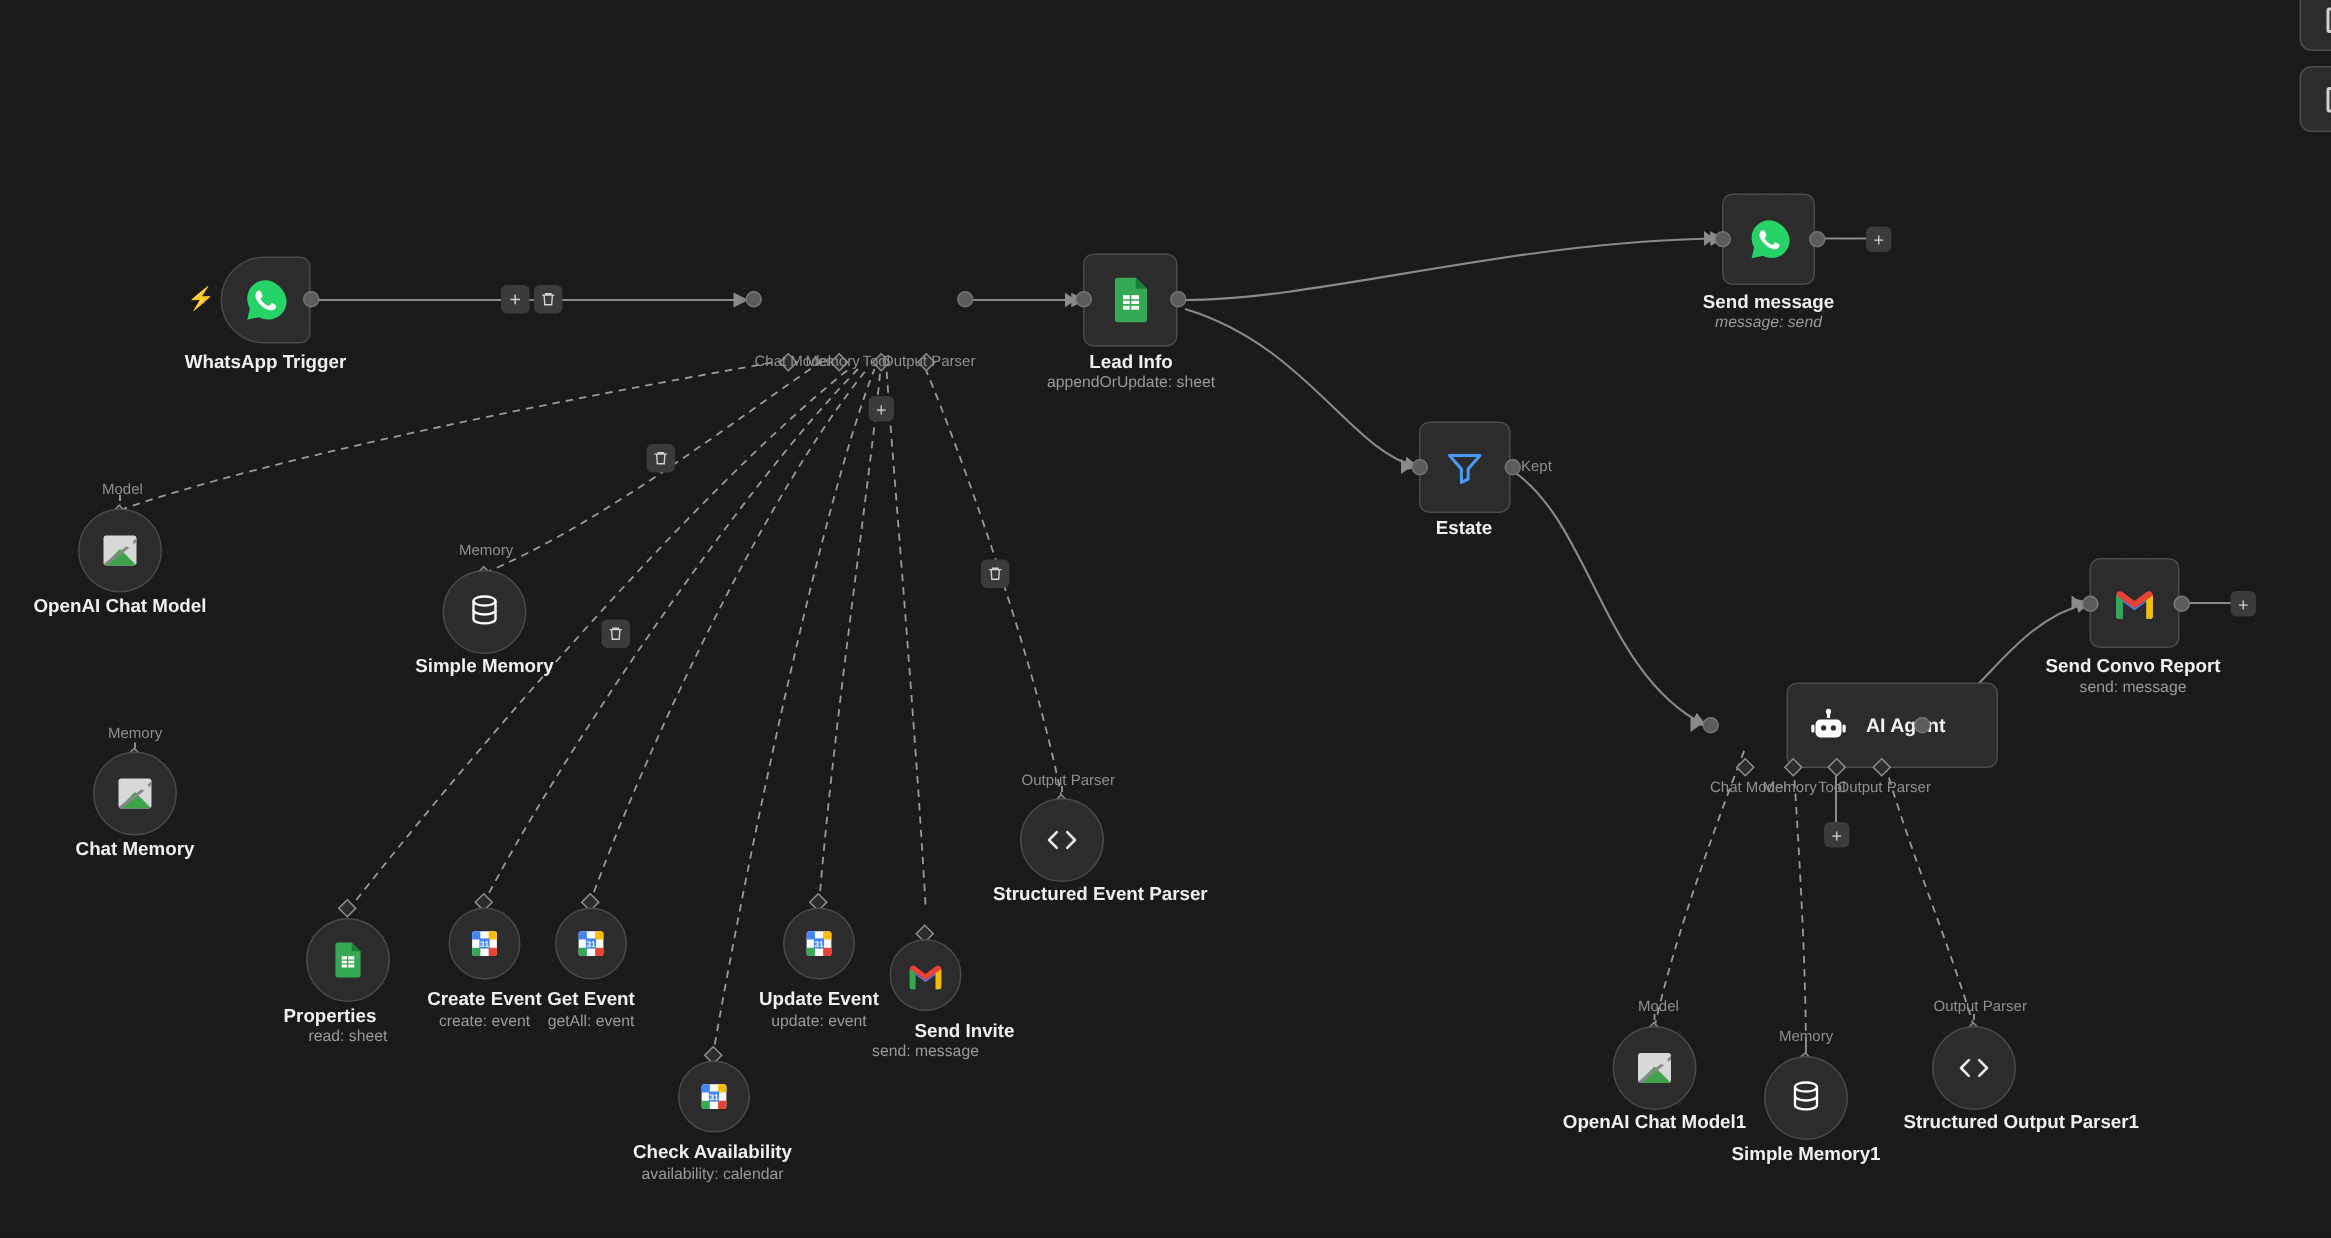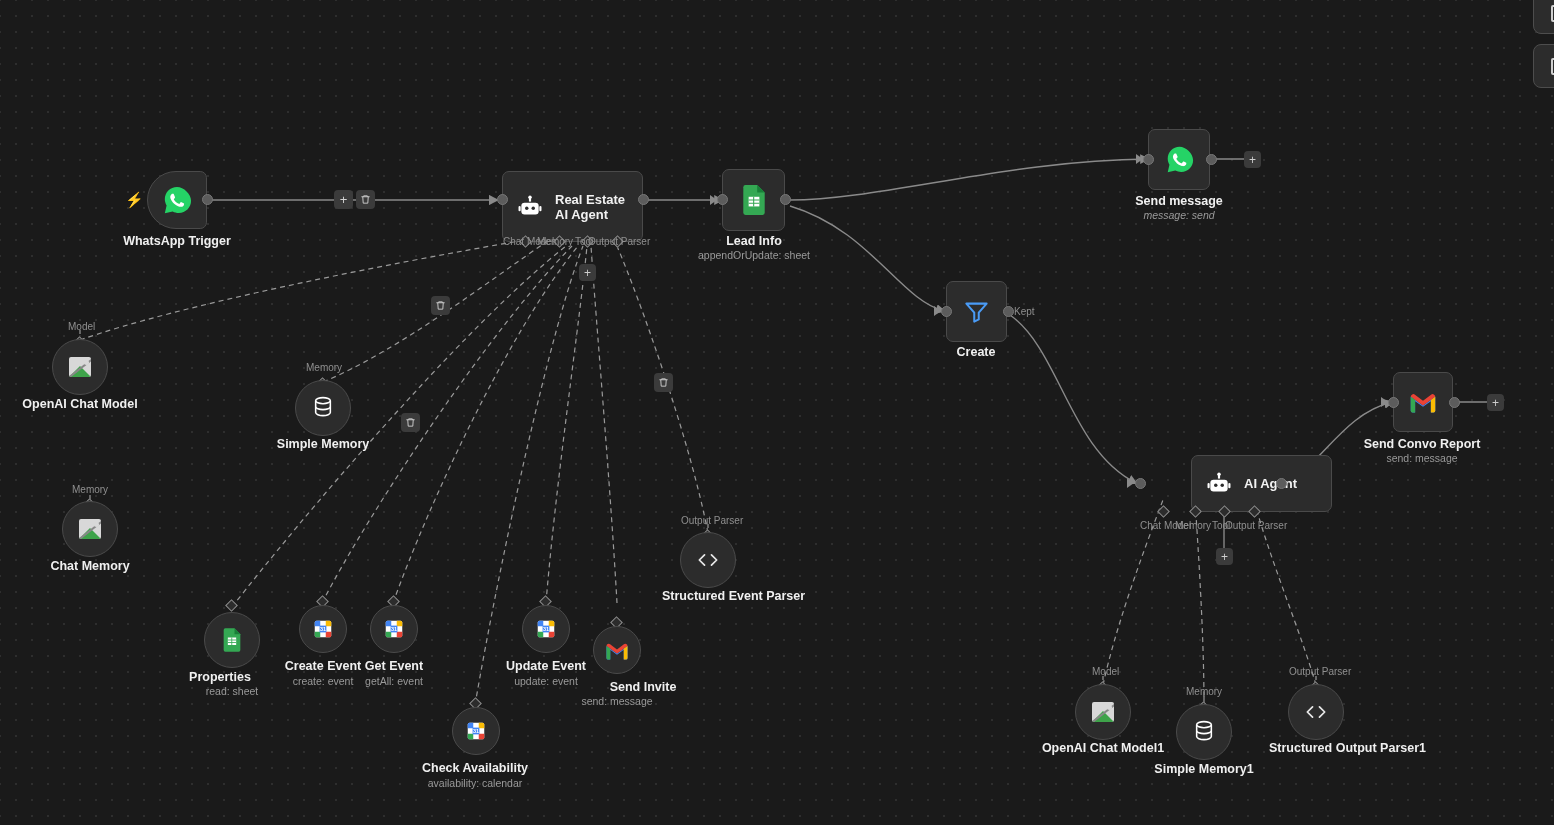--- a/index.html
+++ b/index.html
@@ -276,122 +276,108 @@
   <div class="port" style="left:202px; top:194px;"></div>
   <div class="node-title" style="left:177px; top:235px;">WhatsApp Trigger</div>
 
   <div class="edge-btn" style="left:334px; top:190px;">+</div>
   <div class="edge-btn" style="left:356px; top:190px;">
     <svg width="11" height="11" viewBox="0 0 24 24" fill="none" stroke="#d2d2d2" stroke-width="2">
       <path d="M3 6h18M8 6V4h8v2M6 6l1 14h10l1-14"></path>
     </svg>
   </div>
 
-  <div class="node agent" style="left:502px; top:171px; width:141px; height:71px;">
+  <div class="port arrow" style="left:489px; top:195px;"></div>
+  <div class="port" style="left:497px; top:194px;"></div>
+  <div class="port" style="left:638px; top:194px;"></div>
+
+  <div class="diamond" style="left:521px; top:237px;"></div>
+  <div class="diamond" style="left:555px; top:237px;"></div>
+  <div class="diamond" style="left:583px; top:237px;"></div>
+  <div class="diamond" style="left:613px; top:237px;"></div>
+
+  <div class="endpoint-label" style="left:503px; top:236px;">Chat Model</div>
+  <div class="endpoint-label" style="left:537px; top:236px;">Memory</div>
+  <div class="endpoint-label" style="left:575px; top:236px;">Tool</div>
+  <div class="endpoint-label" style="left:588px; top:236px;">Output Parser</div>
+
+  <div class="plus-btn" style="left:579px; top:264px;">+</div>
+
+  <div class="edge-btn" style="left:431px; top:296px;">
+    <svg width="11" height="11" viewBox="0 0 24 24" fill="none" stroke="#d2d2d2" stroke-width="2">
+        <path d="M3 6h18M8 6V4h8v2M6 6l1 14h10l1-14"></path>
+      </svg>
+  </div>
+  <div class="edge-btn" style="left:401px; top:413px;">
+    <svg width="11" height="11" viewBox="0 0 24 24" fill="none" stroke="#d2d2d2" stroke-width="2">
+        <path d="M3 6h18M8 6V4h8v2M6 6l1 14h10l1-14"></path>
+      </svg>
+  </div>
+  <div class="edge-btn" style="left:654px; top:373px;">
+    <svg width="11" height="11" viewBox="0 0 24 24" fill="none" stroke="#d2d2d2" stroke-width="2">
+        <path d="M3 6h18M8 6V4h8v2M6 6l1 14h10l1-14"></path>
+      </svg>
+  </div>
+
+  <div class="node" style="left:722px; top:169px; width:63px; height:62px;">
+    <span class="icon-wrap">
+      <svg width="26" height="30" viewBox="0 0 24 28">
+        <path d="M4 0h11l7 7v19a2 2 0 0 1-2 2H4a2 2 0 0 1-2-2V2a2 2 0 0 1 2-2z" fill="#34A853"></path>
+        <path d="M15 0l7 7h-7V0z" fill="#188038"></path>
+        <rect x="7" y="11" width="10" height="9" fill="#fff"></rect>
+        <path d="M7 14h10M7 17h10M11.7 11v9" stroke="#34A853" stroke-width="1"></path>
+      </svg>
+    </span>
+  </div>
+  <div class="port arrow" style="left:710px; top:195px;"></div>
+  <div class="port" style="left:717px; top:194px;"></div>
+  <div class="port" style="left:780px; top:194px;"></div>
+  <div class="node-title" style="left:754px; top:235px;">Lead Info</div>
+  <div class="node-sub" style="left:754px; top:249px;text-align:right;">appendOrUpdate: sheet</div>
+
+  <div class="node" style="left:1148px; top:129px; width:62px; height:61px;">
+    <span class="icon-wrap">
+      <svg width="29" height="29" viewBox="0 0 32 32">
+        <path d="M16 2C8.8 2 3 7.8 3 15c0 2.5.7 4.8 1.9 6.8L3 30l8.4-1.8c1.9 1 4.1 1.6 6.4 1.6h.2C25.2 29.8 31 24 31 16.8 31 9.6 23.2 2 16 2z" fill="#25D366"></path>
+        <path d="M23.4 19.6c-.4-.2-2.3-1.1-2.6-1.3-.4-.1-.6-.2-.9.2-.3.4-1 1.3-1.2 1.5-.2.3-.4.3-.8.1-.4-.2-1.6-.6-3.1-1.9-1.1-1-1.9-2.3-2.1-2.7-.2-.4 0-.6.2-.8l.6-.7c.2-.2.2-.4.4-.6.1-.3 0-.5-.1-.7l-1.2-2.8c-.3-.7-.6-.6-.8-.6h-.7c-.2 0-.6.1-1 .5-.3.4-1.3 1.3-1.3 3.1s1.3 3.6 1.5 3.9c.2.3 2.6 4 6.3 5.6 2.2.9 3 1 4.1.9.7-.1 2.3-.9 2.6-1.8.3-.9.3-1.7.2-1.8-.1-.2-.3-.3-.7-.4z" fill="#fff"></path>
+      </svg>
+    </span>
+  </div>
+  <div class="port arrow" style="left:1136px; top:154px;"></div>
+  <div class="port" style="left:1143px; top:154px;"></div>
+  <div class="port" style="left:1206px; top:154px;"></div>
+  <div class="plus-btn" style="left:1244px; top:151px;">+</div>
+  <div class="node-title" style="left:1179px; top:195px;">Send message</div>
+  <div class="node-sub" style="left:1179px; top:209px;font-style:italic;">message: send</div>
+
+  <div class="node" style="left:946px; top:281px; width:61px; height:61px;">
+    <span class="icon-wrap">
+      <svg width="27" height="27" viewBox="0 0 24 24" fill="none" stroke="#4a9bf5" stroke-width="1.8" stroke-linejoin="round">
+        <path d="M3 5h18l-7 8v6l-4 2v-8z"></path>
+      </svg>
+    </span>
+  </div>
+  <div class="port arrow" style="left:934px; top:306px;"></div>
+  <div class="port" style="left:941px; top:306px;"></div>
+  <div class="port" style="left:1003px; top:306px;"></div>
+  <div class="endpoint-label" style="left:1014px; top:306px;">Kept</div>
+  <div class="node-title" style="left:976px; top:346px;">Estate</div>
+
+  <div class="node agent" style="left:1191px; top:455px; width:141px; height:57px;">
     <span class="icon-wrap">
       <svg width="26" height="26" viewBox="0 0 24 24" fill="#fff">
         <rect x="4" y="8" width="16" height="11" rx="3"></rect>
         <rect x="11" y="3" width="2" height="4"></rect>
         <circle cx="12" cy="3" r="1.6"></circle>
         <rect x="1.4" y="11" width="2" height="5" rx="1"></rect>
         <rect x="20.6" y="11" width="2" height="5" rx="1"></rect>
         <circle cx="9" cy="13.2" r="1.6" fill="#2c2c2c"></circle>
         <circle cx="15" cy="13.2" r="1.6" fill="#2c2c2c"></circle>
       </svg>
     </span>
-    <span class="agent-label">Real Estate AI Agent</span>
-  </div>
-  <div class="port arrow" style="left:489px; top:195px;"></div>
-  <div class="port" style="left:497px; top:194px;"></div>
-  <div class="port" style="left:638px; top:194px;"></div>
-
-  <div class="diamond" style="left:521px; top:237px;"></div>
-  <div class="diamond" style="left:555px; top:237px;"></div>
-  <div class="diamond" style="left:583px; top:237px;"></div>
-  <div class="diamond" style="left:613px; top:237px;"></div>
-
-  <div class="endpoint-label" style="left:503px; top:236px;">Chat Model</div>
-  <div class="endpoint-label" style="left:537px; top:236px;">Memory</div>
-  <div class="endpoint-label" style="left:575px; top:236px;">Tool</div>
-  <div class="endpoint-label" style="left:588px; top:236px;">Output Parser</div>
-
-  <div class="plus-btn" style="left:579px; top:264px;">+</div>
-
-  <div class="edge-btn" style="left:431px; top:296px;">
-    <svg width="11" height="11" viewBox="0 0 24 24" fill="none" stroke="#d2d2d2" stroke-width="2">
-        <path d="M3 6h18M8 6V4h8v2M6 6l1 14h10l1-14"></path>
-      </svg>
-  </div>
-  <div class="edge-btn" style="left:401px; top:413px;">
-    <svg width="11" height="11" viewBox="0 0 24 24" fill="none" stroke="#d2d2d2" stroke-width="2">
-        <path d="M3 6h18M8 6V4h8v2M6 6l1 14h10l1-14"></path>
-      </svg>
-  </div>
-  <div class="edge-btn" style="left:654px; top:373px;">
-    <svg width="11" height="11" viewBox="0 0 24 24" fill="none" stroke="#d2d2d2" stroke-width="2">
-        <path d="M3 6h18M8 6V4h8v2M6 6l1 14h10l1-14"></path>
-      </svg>
-  </div>
-
-  <div class="node" style="left:722px; top:169px; width:63px; height:62px;">
-    <span class="icon-wrap">
-      <svg width="26" height="30" viewBox="0 0 24 28">
-        <path d="M4 0h11l7 7v19a2 2 0 0 1-2 2H4a2 2 0 0 1-2-2V2a2 2 0 0 1 2-2z" fill="#34A853"></path>
-        <path d="M15 0l7 7h-7V0z" fill="#188038"></path>
-        <rect x="7" y="11" width="10" height="9" fill="#fff"></rect>
-        <path d="M7 14h10M7 17h10M11.7 11v9" stroke="#34A853" stroke-width="1"></path>
-      </svg>
-    </span>
-  </div>
-  <div class="port arrow" style="left:710px; top:195px;"></div>
-  <div class="port" style="left:717px; top:194px;"></div>
-  <div class="port" style="left:780px; top:194px;"></div>
-  <div class="node-title" style="left:754px; top:235px;">Lead Info</div>
-  <div class="node-sub" style="left:754px; top:249px;text-align:right;">appendOrUpdate: sheet</div>
-
-  <div class="node" style="left:1148px; top:129px; width:62px; height:61px;">
-    <span class="icon-wrap">
-      <svg width="29" height="29" viewBox="0 0 32 32">
-        <path d="M16 2C8.8 2 3 7.8 3 15c0 2.5.7 4.8 1.9 6.8L3 30l8.4-1.8c1.9 1 4.1 1.6 6.4 1.6h.2C25.2 29.8 31 24 31 16.8 31 9.6 23.2 2 16 2z" fill="#25D366"></path>
-        <path d="M23.4 19.6c-.4-.2-2.3-1.1-2.6-1.3-.4-.1-.6-.2-.9.2-.3.4-1 1.3-1.2 1.5-.2.3-.4.3-.8.1-.4-.2-1.6-.6-3.1-1.9-1.1-1-1.9-2.3-2.1-2.7-.2-.4 0-.6.2-.8l.6-.7c.2-.2.2-.4.4-.6.1-.3 0-.5-.1-.7l-1.2-2.8c-.3-.7-.6-.6-.8-.6h-.7c-.2 0-.6.1-1 .5-.3.4-1.3 1.3-1.3 3.1s1.3 3.6 1.5 3.9c.2.3 2.6 4 6.3 5.6 2.2.9 3 1 4.1.9.7-.1 2.3-.9 2.6-1.8.3-.9.3-1.7.2-1.8-.1-.2-.3-.3-.7-.4z" fill="#fff"></path>
-      </svg>
-    </span>
-  </div>
-  <div class="port arrow" style="left:1136px; top:154px;"></div>
-  <div class="port" style="left:1143px; top:154px;"></div>
-  <div class="port" style="left:1206px; top:154px;"></div>
-  <div class="plus-btn" style="left:1244px; top:151px;">+</div>
-  <div class="node-title" style="left:1179px; top:195px;">Send message</div>
-  <div class="node-sub" style="left:1179px; top:209px;font-style:italic;">message: send</div>
-
-  <div class="node" style="left:946px; top:281px; width:61px; height:61px;">
-    <span class="icon-wrap">
-      <svg width="27" height="27" viewBox="0 0 24 24" fill="none" stroke="#4a9bf5" stroke-width="1.8" stroke-linejoin="round">
-        <path d="M3 5h18l-7 8v6l-4 2v-8z"></path>
-      </svg>
-    </span>
-  </div>
-  <div class="port arrow" style="left:934px; top:306px;"></div>
-  <div class="port" style="left:941px; top:306px;"></div>
-  <div class="port" style="left:1003px; top:306px;"></div>
-  <div class="endpoint-label" style="left:1014px; top:306px;">Kept</div>
-  <div class="node-title" style="left:976px; top:346px;">Create</div>
-
-  <div class="node agent" style="left:1191px; top:455px; width:141px; height:57px;">
-    <span class="icon-wrap">
-      <svg width="26" height="26" viewBox="0 0 24 24" fill="#fff">
-        <rect x="4" y="8" width="16" height="11" rx="3"></rect>
-        <rect x="11" y="3" width="2" height="4"></rect>
-        <circle cx="12" cy="3" r="1.6"></circle>
-        <rect x="1.4" y="11" width="2" height="5" rx="1"></rect>
-        <rect x="20.6" y="11" width="2" height="5" rx="1"></rect>
-        <circle cx="9" cy="13.2" r="1.6" fill="#2c2c2c"></circle>
-        <circle cx="15" cy="13.2" r="1.6" fill="#2c2c2c"></circle>
-      </svg>
-    </span>
     <span class="agent-label">AI Agent</span>
   </div>
   <div class="port arrow" style="left:1127px; top:478px;"></div>
   <div class="port" style="left:1135px; top:478px;"></div>
   <div class="port" style="left:1276px; top:478px;"></div>
 
   <div class="diamond" style="left:1159px; top:507px;"></div>
   <div class="diamond" style="left:1191px; top:507px;"></div>
   <div class="diamond" style="left:1220px; top:507px;"></div>
   <div class="diamond" style="left:1250px; top:507px;"></div>

